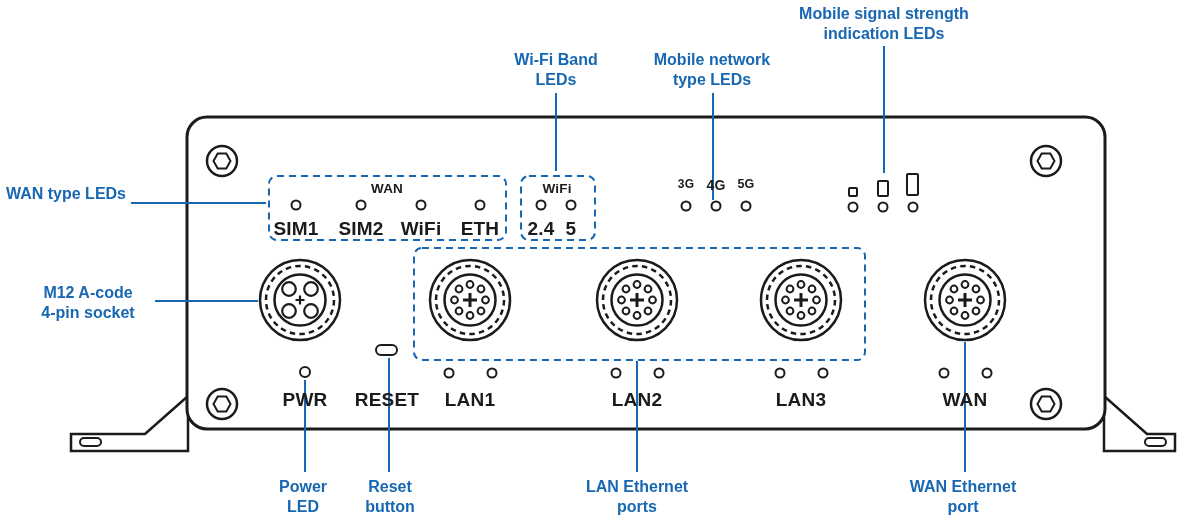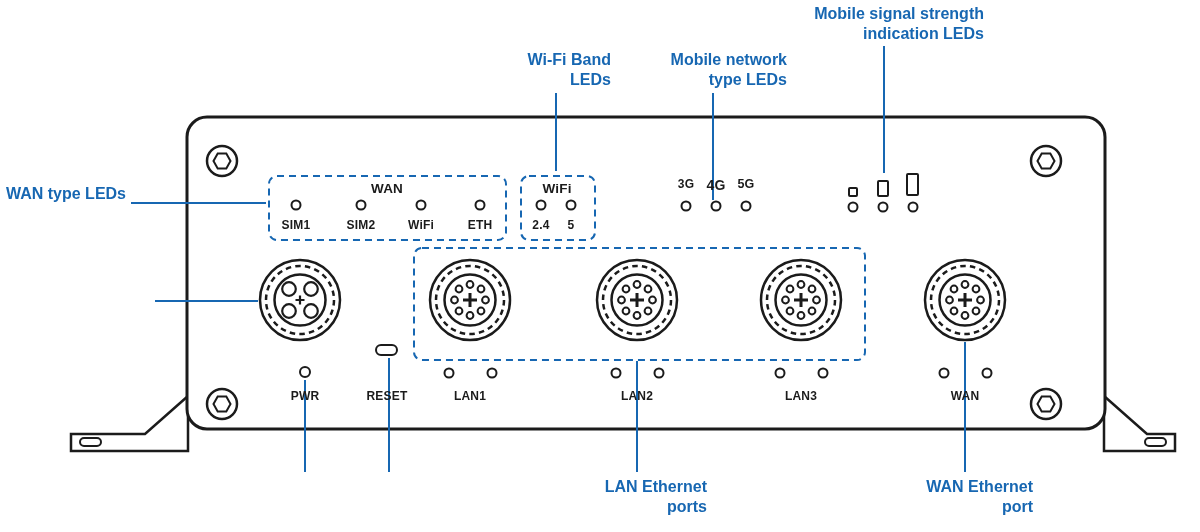--- a/index.html
+++ b/index.html
@@ -16,29 +16,29 @@
     overflow:hidden;
     font-family:"Liberation Sans", sans-serif;
   }
   .draw{position:absolute;left:0;top:0;width:1200px;height:532px;}
   .callout{
     position:absolute;
     color:var(--blue);
     font-size:16px;
     font-weight:bold;
     line-height:1.28;
-    text-align:right;
+    text-align:center;
   }
   .c-center{transform:translateX(-50%);}
   .c-left{text-align:left;white-space:nowrap;}
   .plabel{
     position:absolute;
     transform:translateX(-50%);
     color:var(--ink);
-    font-size:12px;
+    font-size:19px;
     font-weight:bold;
     white-space:nowrap;
     letter-spacing:.2px;
   }
 </style>
 </head>
 <body>
 
 <div class="stage">
 
@@ -151,20 +151,23 @@
       <path d="M389 358 V 472"></path>
       <path d="M637 361 V 472"></path>
       <path d="M965 342 V 472"></path>
     </g>
   </svg>
 
   <div class="callout c-center" style="left:884px;top:4px;width:200px">Mobile signal strength indication LEDs</div>
   <div class="callout c-center" style="left:712px;top:50px;width:150px">Mobile network type LEDs</div>
   <div class="callout c-center" style="left:556px;top:50px;width:110px">Wi-Fi Band LEDs</div>
   <div class="callout c-left" style="left:6px;top:184px">WAN type LEDs</div>
+  <div class="callout c-center" style="left:88px;top:283px;width:100px">M12 A-code 4-pin socket</div>
+  <div class="callout c-center" style="left:303px;top:477px;width:70px">Power LED</div>
+  <div class="callout c-center" style="left:390px;top:477px;width:70px">Reset button</div>
   <div class="callout c-center" style="left:637px;top:477px;width:140px">LAN Ethernet ports</div>
   <div class="callout c-center" style="left:963px;top:477px;width:140px">WAN Ethernet port</div>
 
   <div class="plabel" style="left:387px;top:181px;font-size:13.5px">WAN</div>
   <div class="plabel" style="left:296px;top:218px">SIM1</div>
   <div class="plabel" style="left:361px;top:218px">SIM2</div>
   <div class="plabel" style="left:421px;top:218px">WiFi</div>
   <div class="plabel" style="left:480px;top:218px">ETH</div>
 
   <div class="plabel" style="left:557px;top:181px;font-size:13.5px">WiFi</div>

